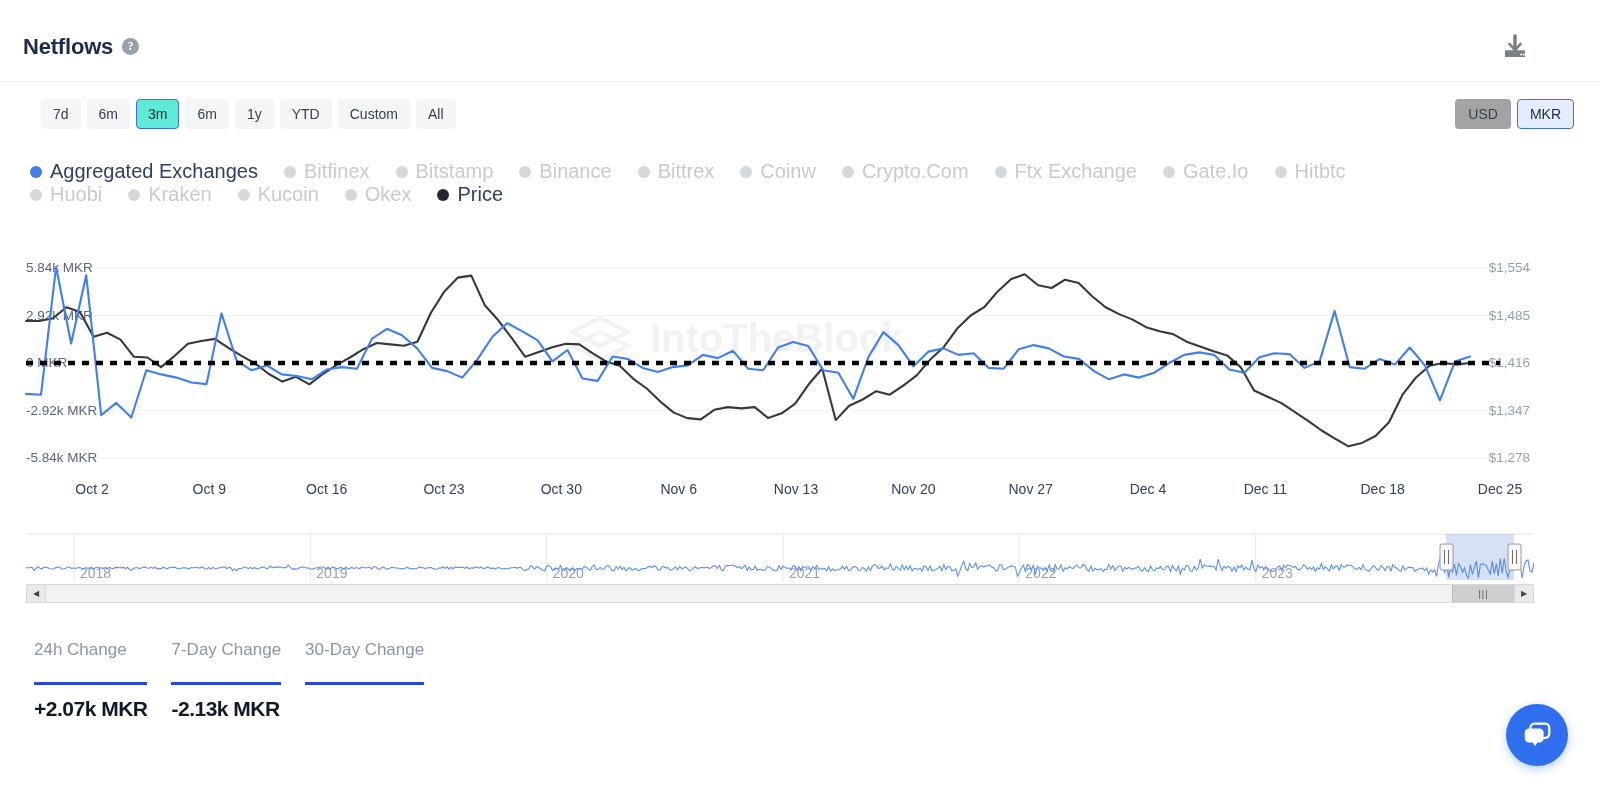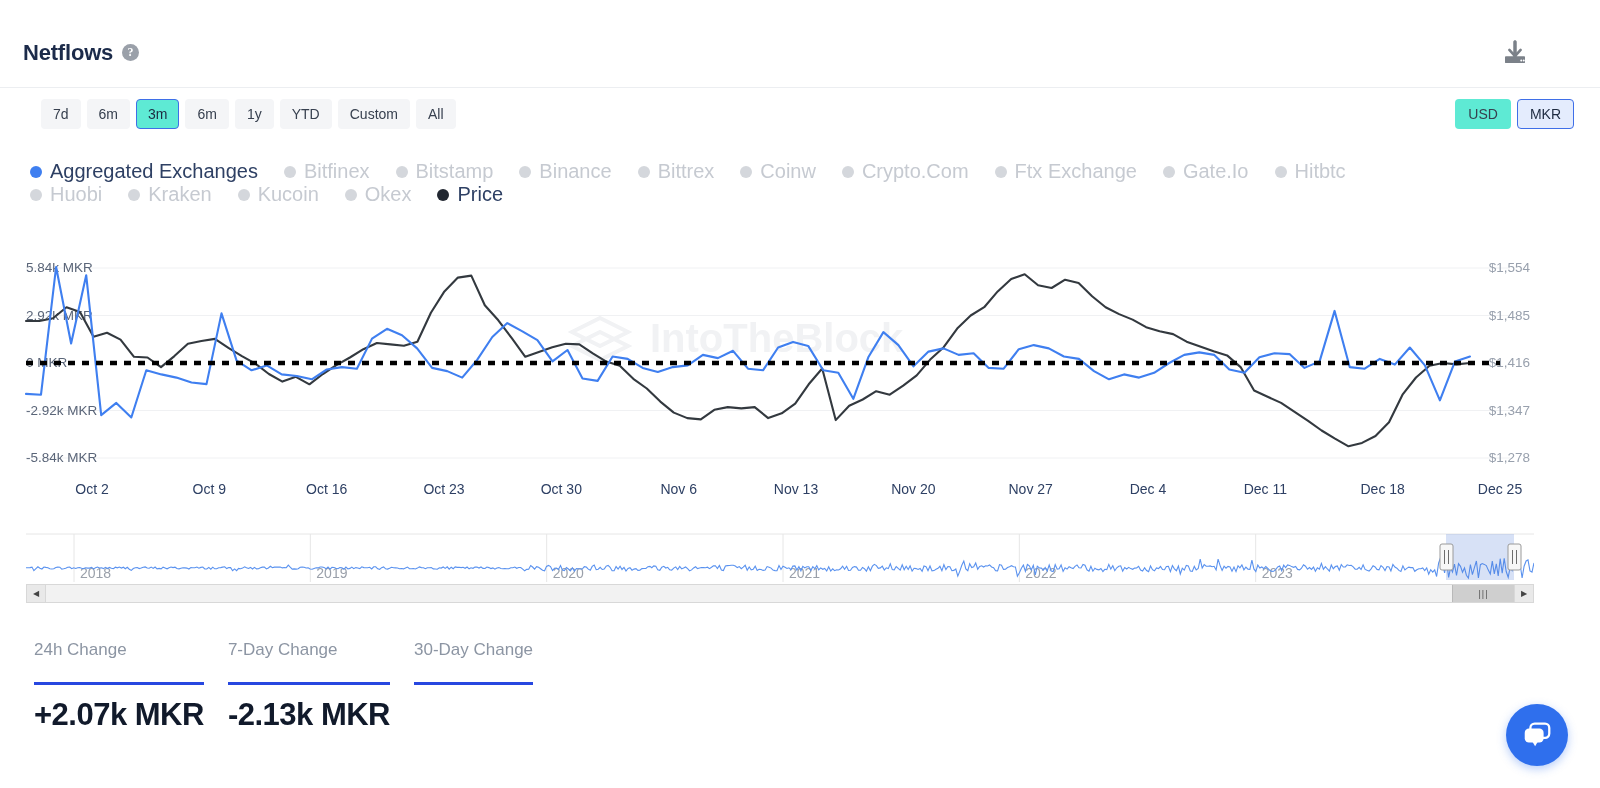--- a/index.html
+++ b/index.html
@@ -6,21 +6,21 @@
   html, body {
     width: 1600px; height: 788px;
     background: #ffffff;
     font-family: "Liberation Sans", sans-serif;
     overflow: hidden;
   }
   #app { position: relative; width: 1600px; height: 788px; background: #fff; }
 
   
   .header {
-    position: absolute; left: 0; top: 18px; width: 1600px; height: 70px;
+    position: absolute; left: 0; top: 12px; width: 1600px; height: 70px;
     border-bottom: 1px solid #eceef1;
     display: flex; align-items: center;
   }
   .header-title {
     margin-left: 23px;
     font-size: 22px; font-weight: bold; color: #1c2b4a;
     letter-spacing: -0.2px;
   }
   .help-icon {
     margin-left: 9px; width: 17px; height: 17px; border-radius: 50%;
@@ -42,21 +42,21 @@
     height: 30px; padding: 0 11px;
     background: #f4f5f7; border: 1px solid transparent; border-radius: 4px;
     font-size: 14px; color: #37404f; cursor: pointer;
     display: flex; align-items: center; justify-content: center;
   }
   .range-btn.active { background: #5eead4; border-color: #3f6fe8; color: #1d2a40; }
 
   .currency-group { position: absolute; right: 33px; top: 29px; display: flex; gap: 6px; }
   .cur-btn {
     height: 30px; padding: 0 12px;
-    background: #5eead4; border: 1px solid transparent; border-radius: 4px;
+    background: #a3a3a3; border: 1px solid transparent; border-radius: 4px;
     font-size: 14px; color: #37404f; cursor: pointer;
     display: flex; align-items: center; justify-content: center;
   }
   .cur-btn.active { background: #e4ecfd; border-color: #3f6fe8; color: #1d2a40; }
 
   
   .legend {
     position: absolute; left: 30px; top: 160px; width: 1420px;
     display: flex; flex-wrap: wrap; align-content: flex-start;
   }
@@ -97,21 +97,21 @@
     background: #cfcfcf; border-left: 1px solid #b9b9b9;
     display: flex; align-items: center; justify-content: center;
     font-size: 9px; color: #555; letter-spacing: 1px; cursor: pointer;
   }
 
   
   .stats { position: absolute; left: 34px; top: 640px; display: flex; }
   .stat { margin-right: 24px; }
   .stat-label { font-size: 17px; color: #8c95a3; padding-bottom: 22px; }
   .stat-rule { height: 3px; background: #2747e0; }
-  .stat-value { margin-top: 12px; font-size: 31px; font-weight: bold; color: #111a2b; letter-spacing: -0.5px; }
+  .stat-value { margin-top: 12px; font-size: 21px; font-weight: bold; color: #111a2b; letter-spacing: -0.5px; }
 
   
   .chat-btn {
     position: absolute; right: 32px; bottom: 22px;
     width: 62px; height: 62px; border-radius: 50%;
     background: #2f6fed; cursor: pointer;
     display: flex; align-items: center; justify-content: center;
     box-shadow: 0 3px 10px rgba(47,111,237,0.35);
   }
 </style>

